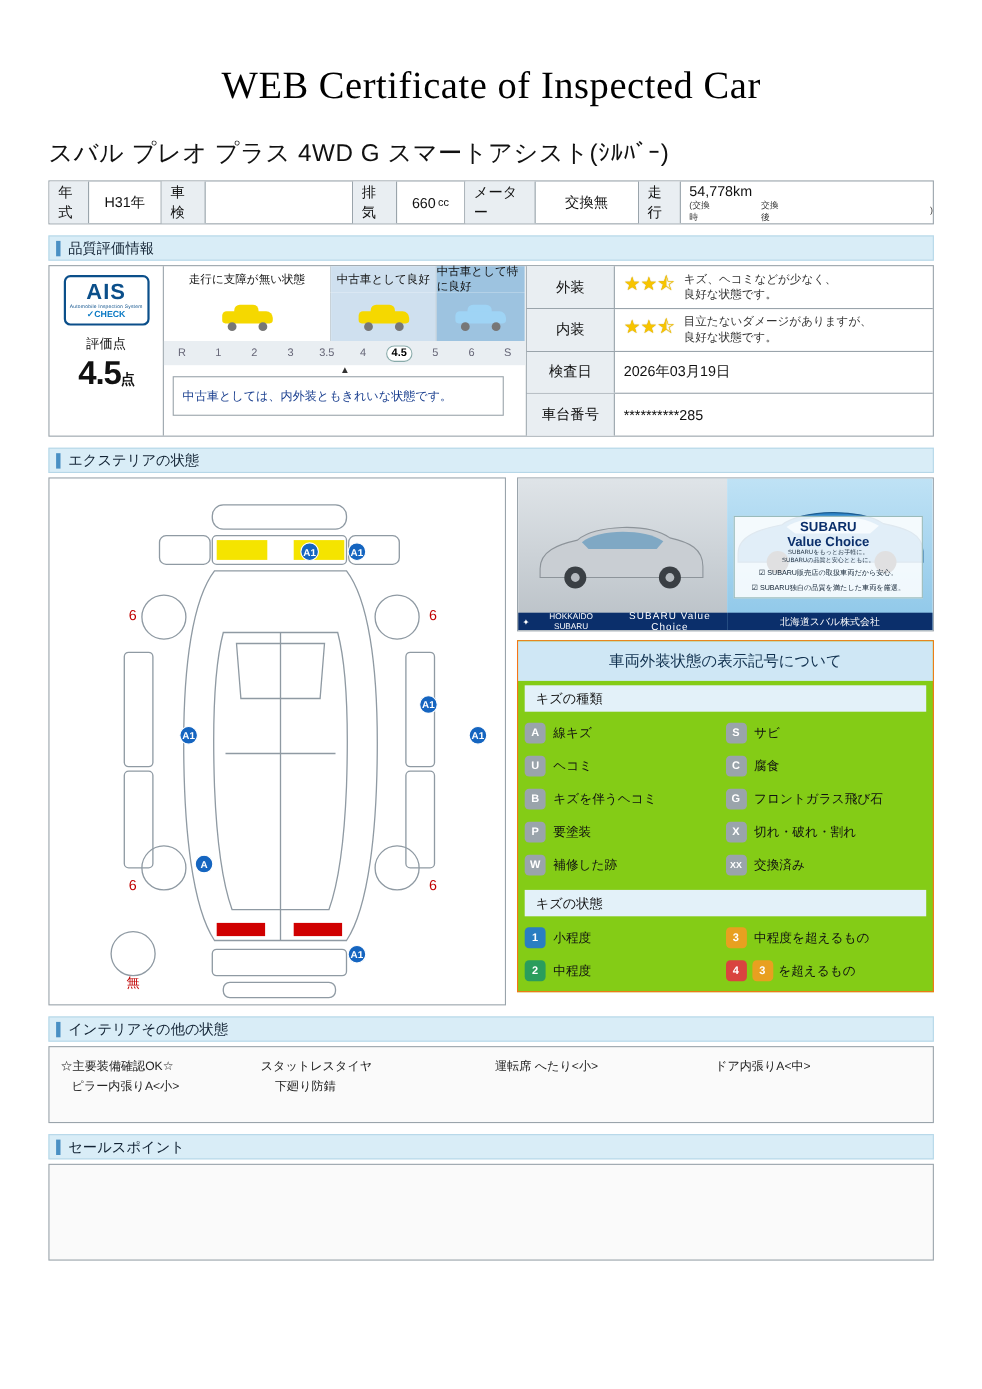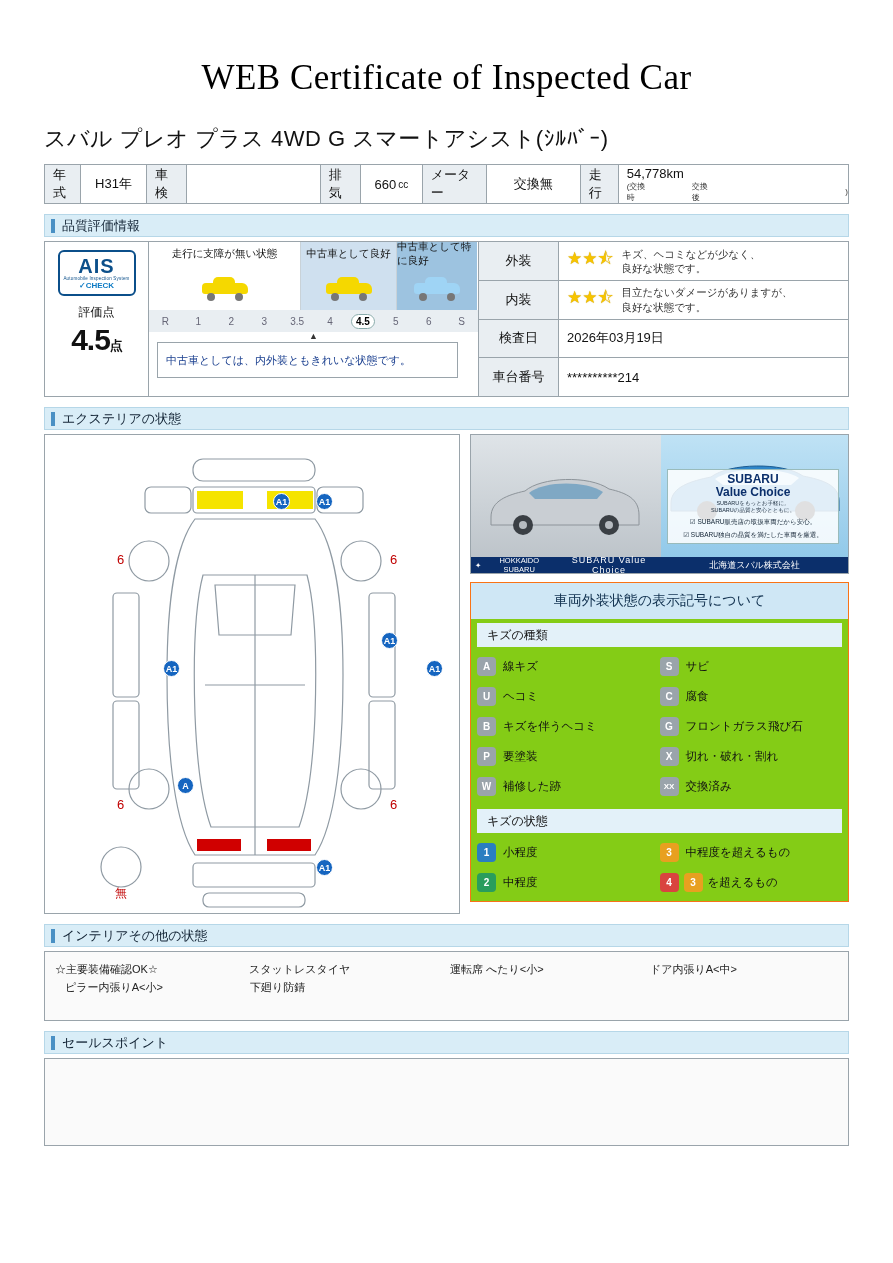--- a/index.html
+++ b/index.html
@@ -293,21 +293,21 @@
       </div>
       <div class="qrow">
         <div class="qlbl">検査日</div>
         <div class="qval">
           <span class="qtext">2026年03月19日</span>
         </div>
       </div>
       <div class="qrow">
         <div class="qlbl">車台番号</div>
         <div class="qval">
-          <span class="qtext">**********214</span>
+          <span class="qtext">**********285</span>
         </div>
       </div>
     </div>
   </div>
 
   <div class="sec">
     <span class="tick"></span>
     <span>エクステリアの状態</span>
   </div>
 
@@ -468,21 +468,21 @@
       </div>
     </div>
   </div>
 
   <div class="sec">
     <span class="tick"></span>
     <span>インテリアその他の状態</span>
   </div>
   <div class="interior">
     <div class="icell" style="left:10px; top:10px;">☆主要装備確認OK☆</div>
-    <div class="icell" style="left:204px;top:10px;">スタットレスタイヤ</div>
+    <div class="icell" style="left:192px;top:10px;">スタットレスタイヤ</div>
     <div class="icell" style="left:405px;top:10px;">運転席 へたり&lt;小&gt;</div>
     <div class="icell" style="left:605px;top:10px;">ドア内張りA&lt;中&gt;</div>
     <div class="icell" style="left:20px; top:28px;">ピラー内張りA&lt;小&gt;</div>
     <div class="icell" style="left:205px;top:28px;">下廻り防錆</div>
   </div>
 
   <div class="sec">
     <span class="tick"></span>
     <span>セールスポイント</span>
   </div>

